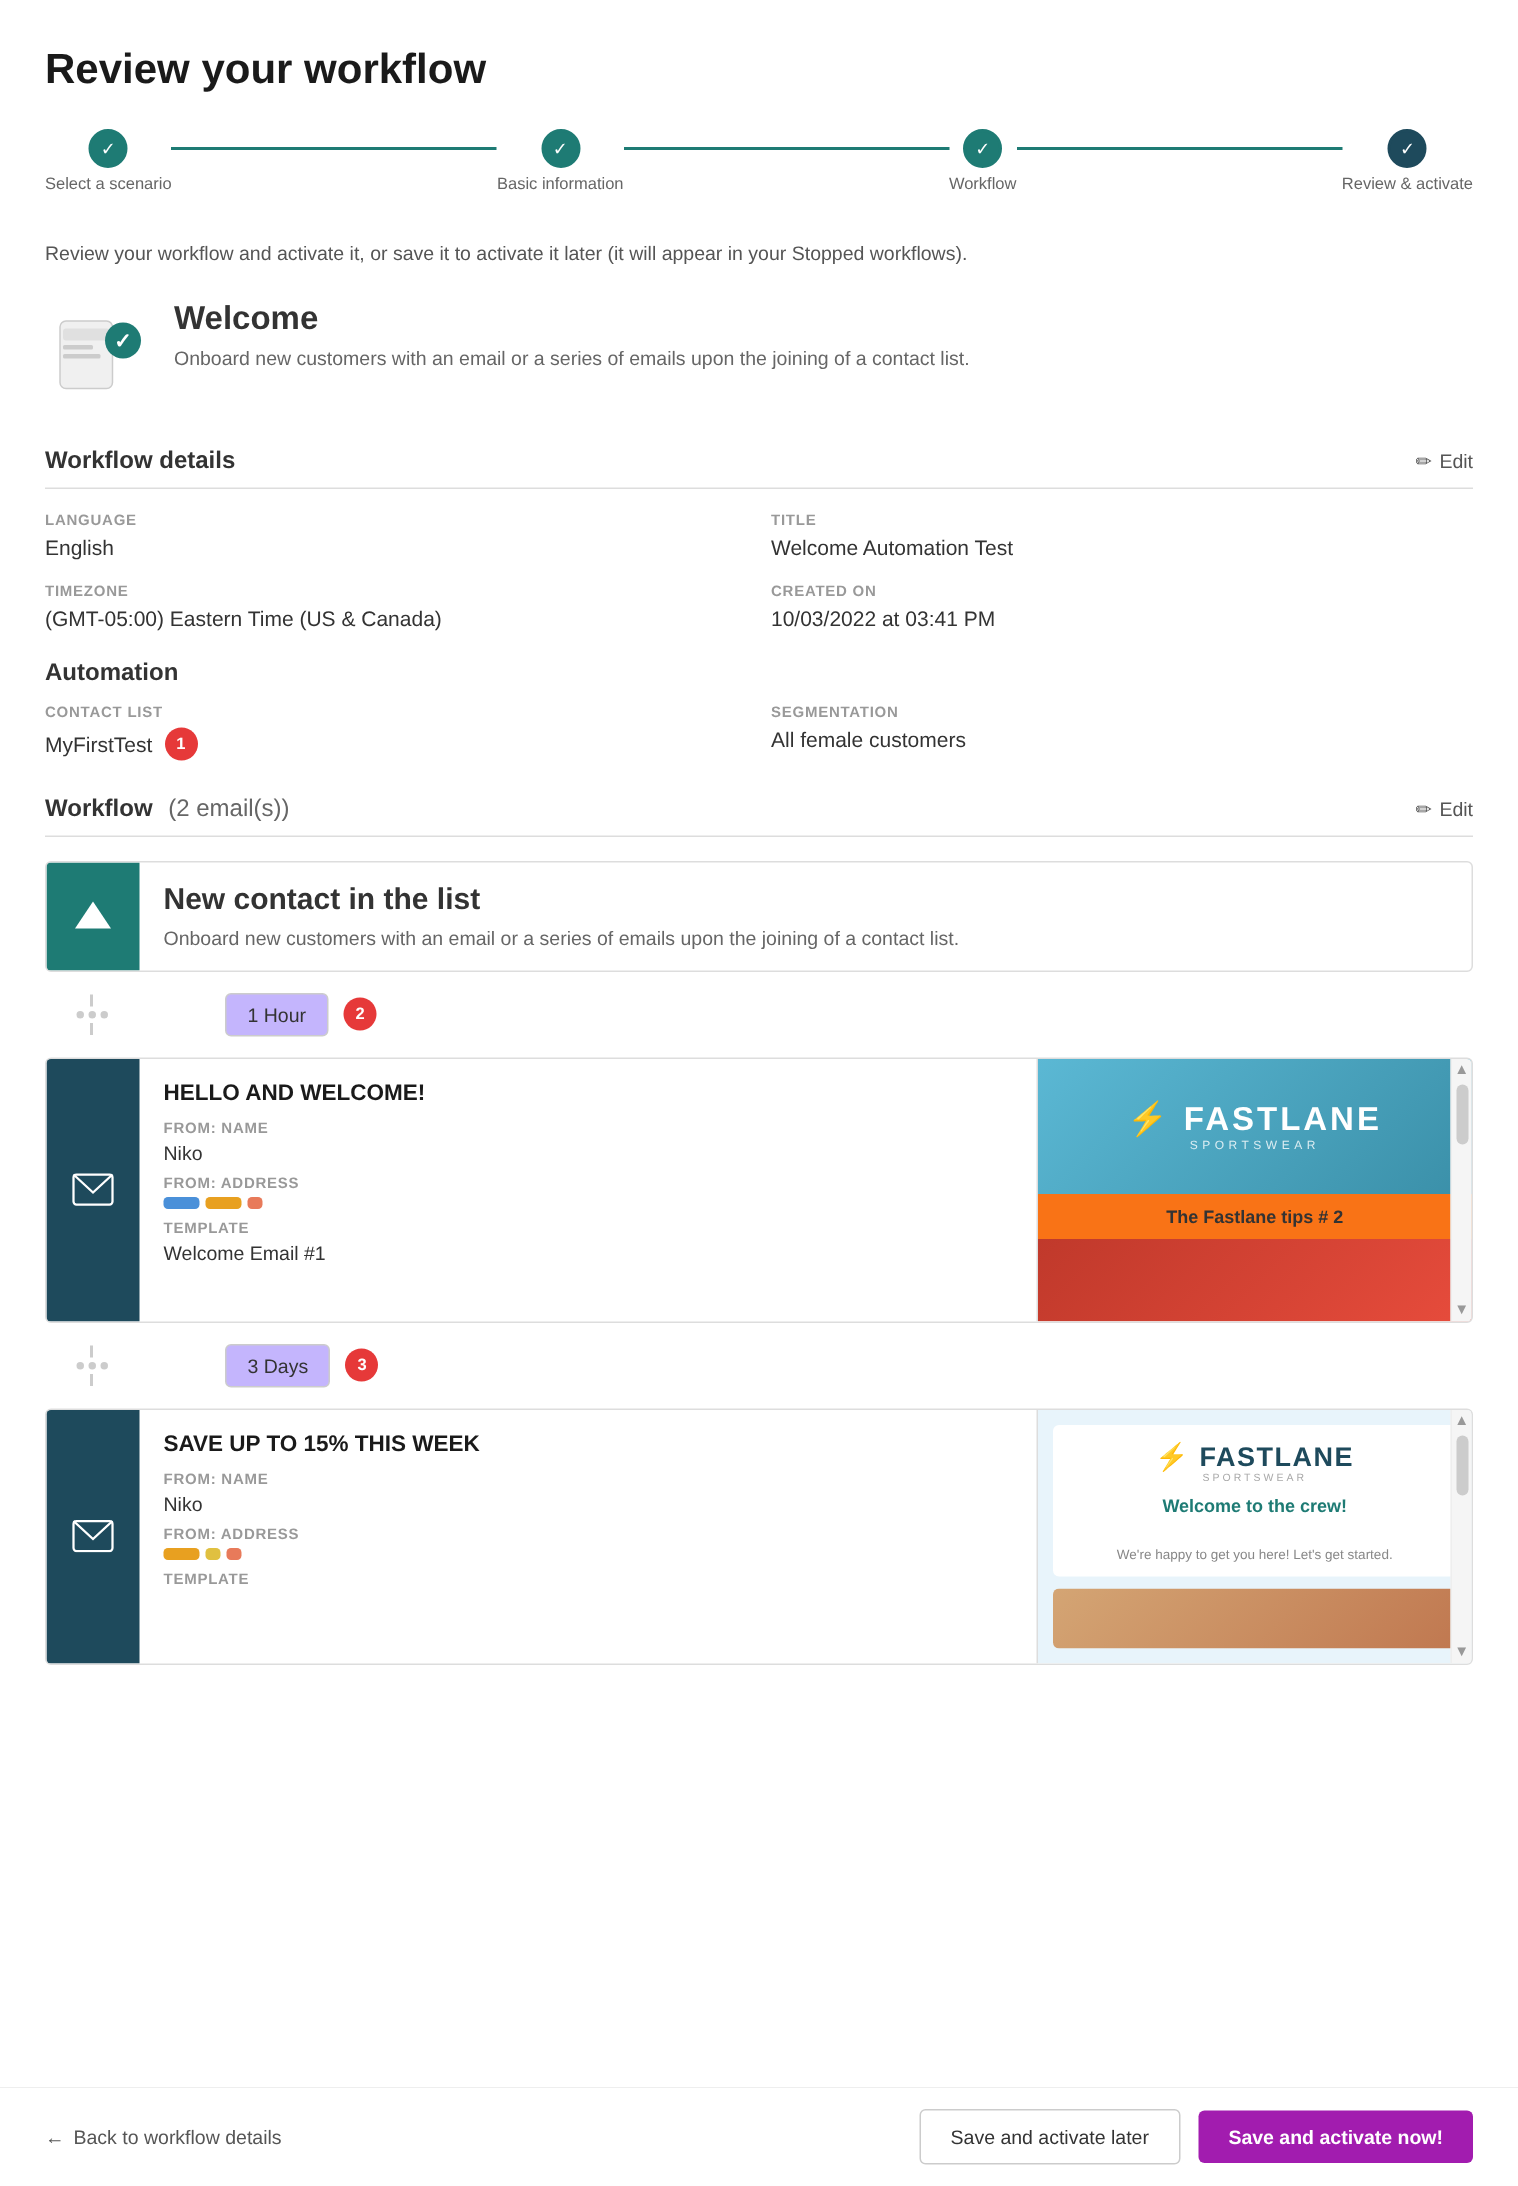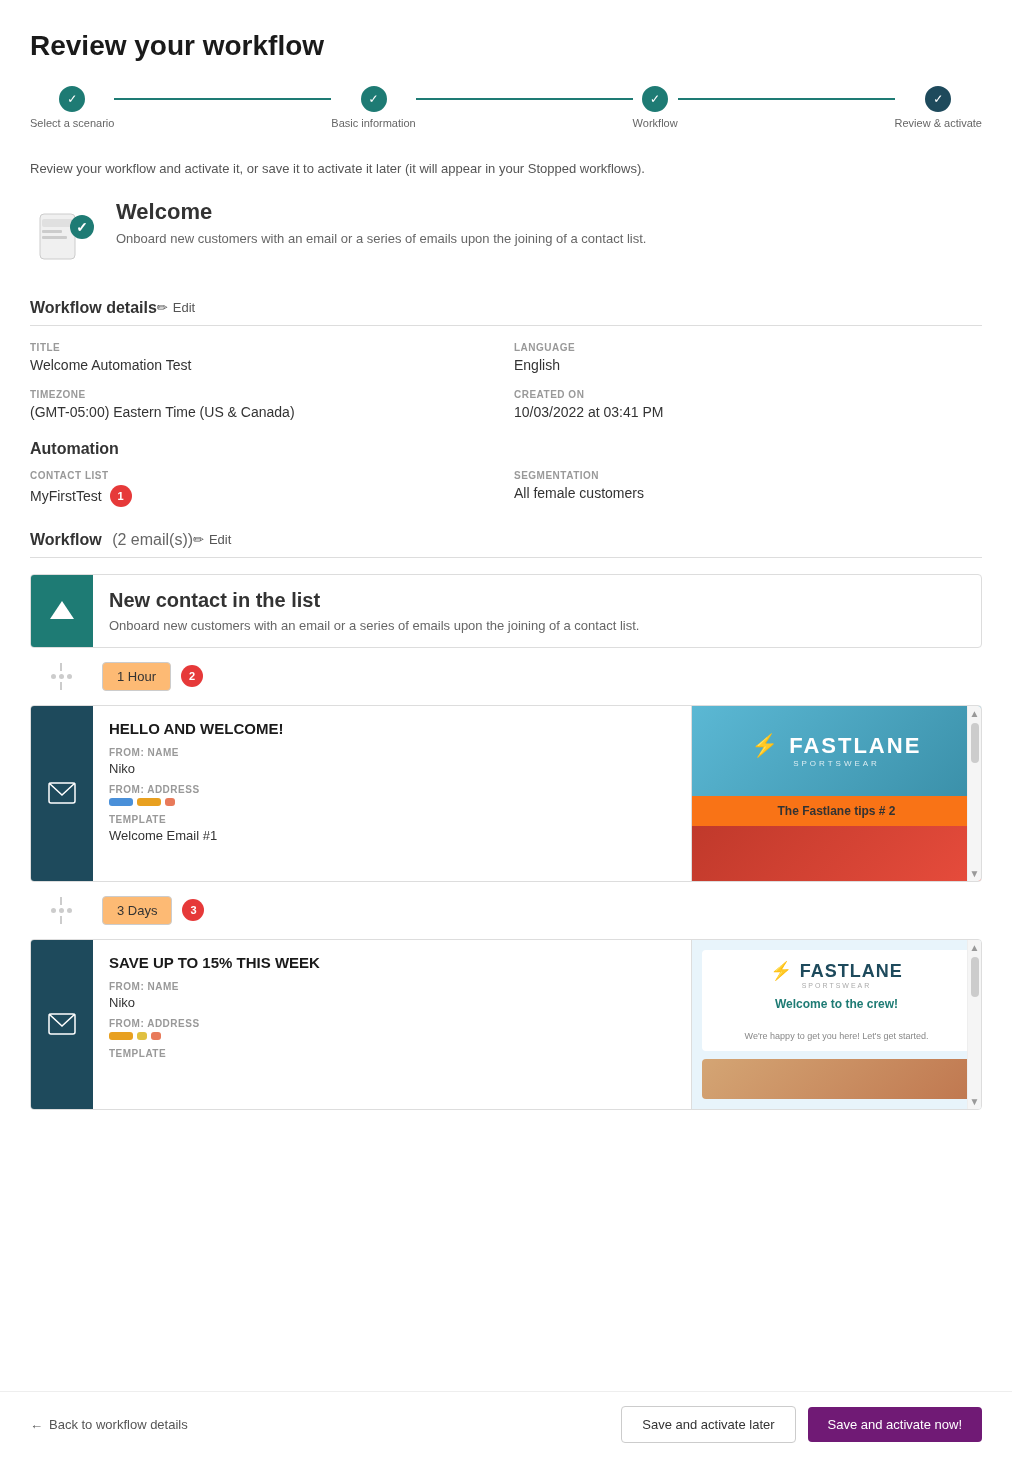--- a/index.html
+++ b/index.html
@@ -18,21 +18,21 @@
     
     .subtitle { font-size: 13px; color: #555; margin-bottom: 20px; line-height: 1.5; }
 
     
     .welcome-banner { display: flex; align-items: flex-start; margin-bottom: 30px; }
     .welcome-icon { width: 70px; height: 70px; margin-right: 16px; flex-shrink: 0; }
     .welcome-text h2 { font-size: 22px; font-weight: 600; margin-bottom: 6px; }
     .welcome-text p { font-size: 13px; color: #666; }
 
     
-    .section-header { display: flex; justify-content: flex-start; align-items: center; border-bottom: 1px solid #ddd; padding-bottom: 8px; margin-bottom: 16px; }
+    .section-header { display: flex; justify-content: space-between; align-items: center; border-bottom: 1px solid #ddd; padding-bottom: 8px; margin-bottom: 16px; }
     .section-title { font-size: 16px; font-weight: 600; color: #333; }
     .edit-btn { display: flex; align-items: center; gap: 5px; background: none; border: none; cursor: pointer; color: #555; font-size: 13px; }
 
     
     .details-grid { display: grid; grid-template-columns: 1fr 1fr; gap: 16px; margin-bottom: 20px; }
     .detail-item label { display: block; font-size: 10px; font-weight: 700; letter-spacing: 0.5px; text-transform: uppercase; color: #999; margin-bottom: 4px; }
     .detail-item .value { font-size: 14px; color: #333; }
 
     
     .eligibility-title { font-size: 16px; font-weight: 600; margin-bottom: 12px; margin-top: 8px; }
@@ -46,21 +46,21 @@
     
     .trigger-card { display: flex; align-items: flex-start; border: 1px solid #ddd; border-radius: 4px; overflow: hidden; margin-bottom: 0; }
     .trigger-icon { width: 62px; background: #1e7b74; display: flex; align-items: center; justify-content: center; align-self: stretch; flex-shrink: 0; }
     .trigger-icon svg { color: white; }
     .trigger-body { padding: 14px 16px; }
     .trigger-body h3 { font-size: 20px; font-weight: 600; margin-bottom: 6px; }
     .trigger-body p { font-size: 13px; color: #666; }
 
     
     .delay-row { display: flex; align-items: center; padding: 14px 0 14px 0; gap: 10px; }
-    .delay-pill { border: 1px solid #ccc; border-radius: 4px; padding: 6px 14px; font-size: 13px; color: #333; background: #fdba74; display: flex; align-items: center; gap: 6px; }
+    .delay-pill { border: 1px solid #ccc; border-radius: 4px; padding: 6px 14px; font-size: 13px; color: #333; background: #c4b5fd; display: flex; align-items: center; gap: 6px; margin-left: 48px; }
     .badge-step { width: 22px; height: 22px; border-radius: 50%; background: #e63939; color: white; font-size: 11px; font-weight: 700; display: flex; align-items: center; justify-content: center; }
 
     
     .email-card { display: flex; border: 1px solid #ddd; border-radius: 4px; overflow: hidden; margin-bottom: 0; }
     .email-icon { width: 62px; background: #1e4a5c; display: flex; align-items: center; justify-content: center; flex-shrink: 0; }
     .email-body { flex: 1; padding: 14px 16px; }
     .email-subject { font-size: 15px; font-weight: 700; margin-bottom: 10px; color: #1a1a1a; }
     .email-field { margin-bottom: 8px; }
     .email-field label { display: block; font-size: 10px; font-weight: 700; letter-spacing: 0.5px; text-transform: uppercase; color: #999; margin-bottom: 3px; }
     .email-field .val { font-size: 13px; color: #333; }
@@ -78,21 +78,21 @@
     .preview-content2 { background: #e8f4fb; padding: 10px; }
     .preview-inner-card { background: #fff; border-radius: 4px; padding: 10px; }
     .preview-brand2 { text-align: center; margin-bottom: 8px; }
     .preview-welcome { text-align: center; color: #1e7b74; font-size: 13px; font-weight: 600; margin-bottom: 4px; }
     .preview-subtext { text-align: center; font-size: 9px; color: #888; }
 
     
     .footer { position: fixed; bottom: 0; left: 0; right: 0; background: #fff; border-top: 1px solid #eee; padding: 14px 30px; display: flex; justify-content: flex-end; align-items: center; gap: 12px; }
     .back-link { display: flex; align-items: center; gap: 6px; color: #555; font-size: 13px; cursor: pointer; margin-right: auto; background: none; border: none; }
     .btn-secondary { padding: 10px 20px; border: 1px solid #ccc; border-radius: 4px; background: #fff; color: #333; font-size: 13px; cursor: pointer; }
-    .btn-primary { padding: 10px 20px; border: none; border-radius: 4px; background: #701a75; color: #fff; font-size: 13px; cursor: pointer; font-weight: 400; }
+    .btn-primary { padding: 10px 20px; border: none; border-radius: 4px; background: #a21caf; color: #fff; font-size: 13px; cursor: pointer; font-weight: 700; }
 
     .pencil-icon { font-size: 13px; }
   </style>
 </head>
 <body>
 
 <div class="page-wrapper">
 
   <h1>Review your workflow</h1>
 
@@ -140,26 +140,26 @@
   <div class="section-header">
     <span class="section-title">Workflow details</span>
     <button class="edit-btn">
       <span class="pencil-icon">✏</span>
       <span>Edit</span>
     </button>
   </div>
 
   <div class="details-grid">
     <div class="detail-item">
+      <label>LANGUAGE</label>
+      <div class="value">English</div>
+    </div>
+    <div class="detail-item">
       <label>TITLE</label>
       <div class="value">Welcome Automation Test</div>
-    </div>
-    <div class="detail-item">
-      <label>LANGUAGE</label>
-      <div class="value">English</div>
     </div>
     <div class="detail-item">
       <label>TIMEZONE</label>
       <div class="value">(GMT-05:00) Eastern Time (US &amp; Canada)</div>
     </div>
     <div class="detail-item">
       <label>CREATED ON</label>
       <div class="value">10/03/2022 at 03:41 PM</div>
     </div>
   </div>

